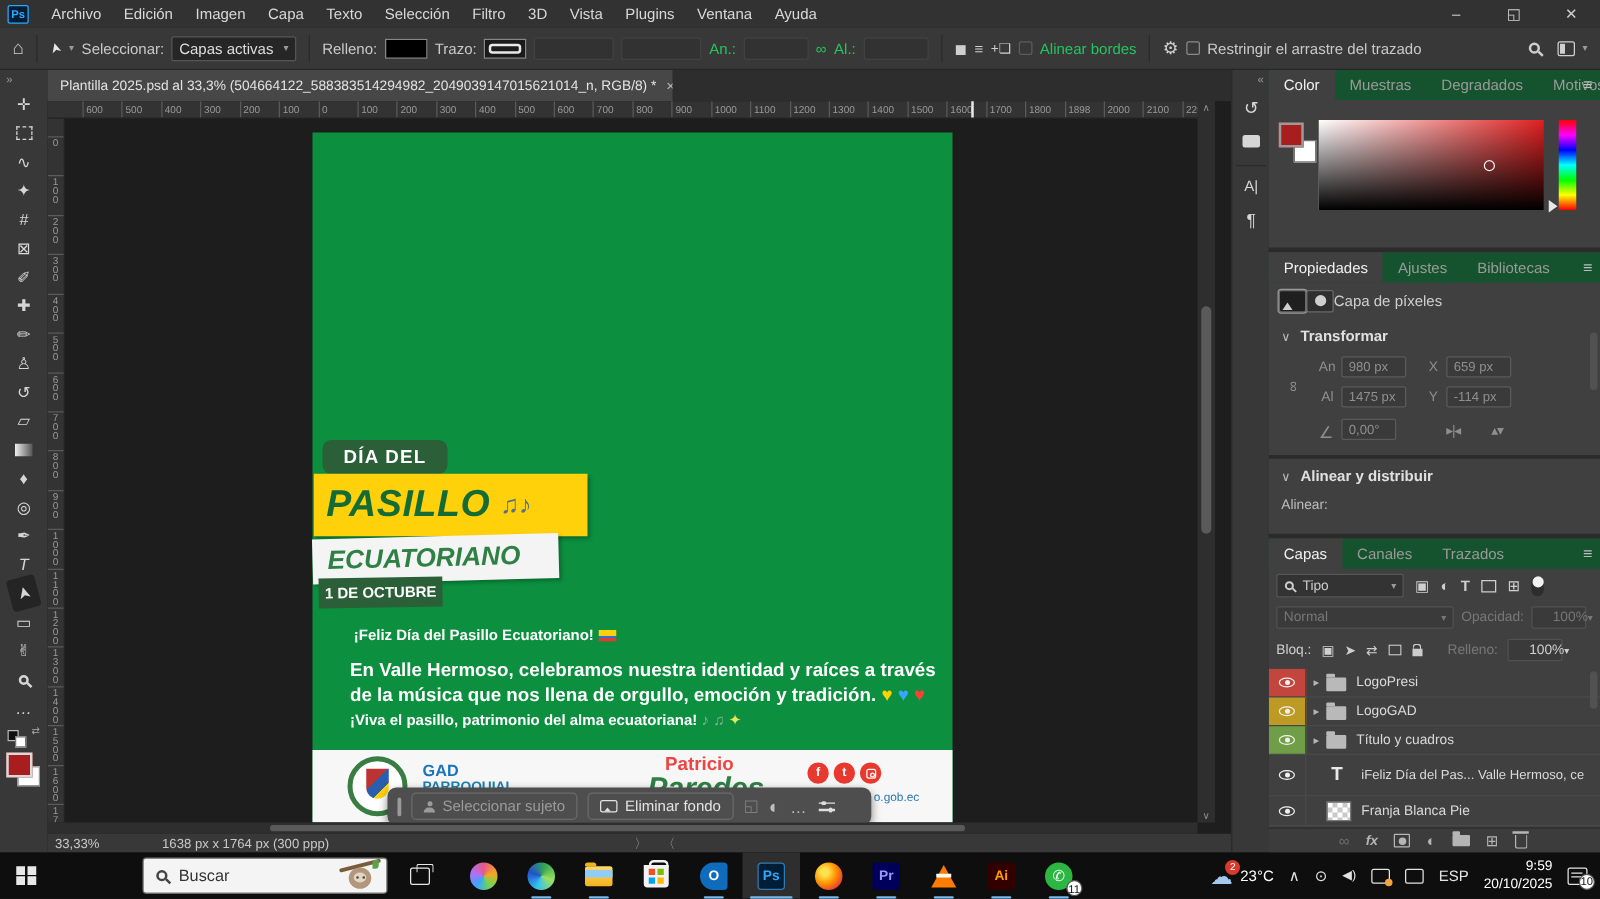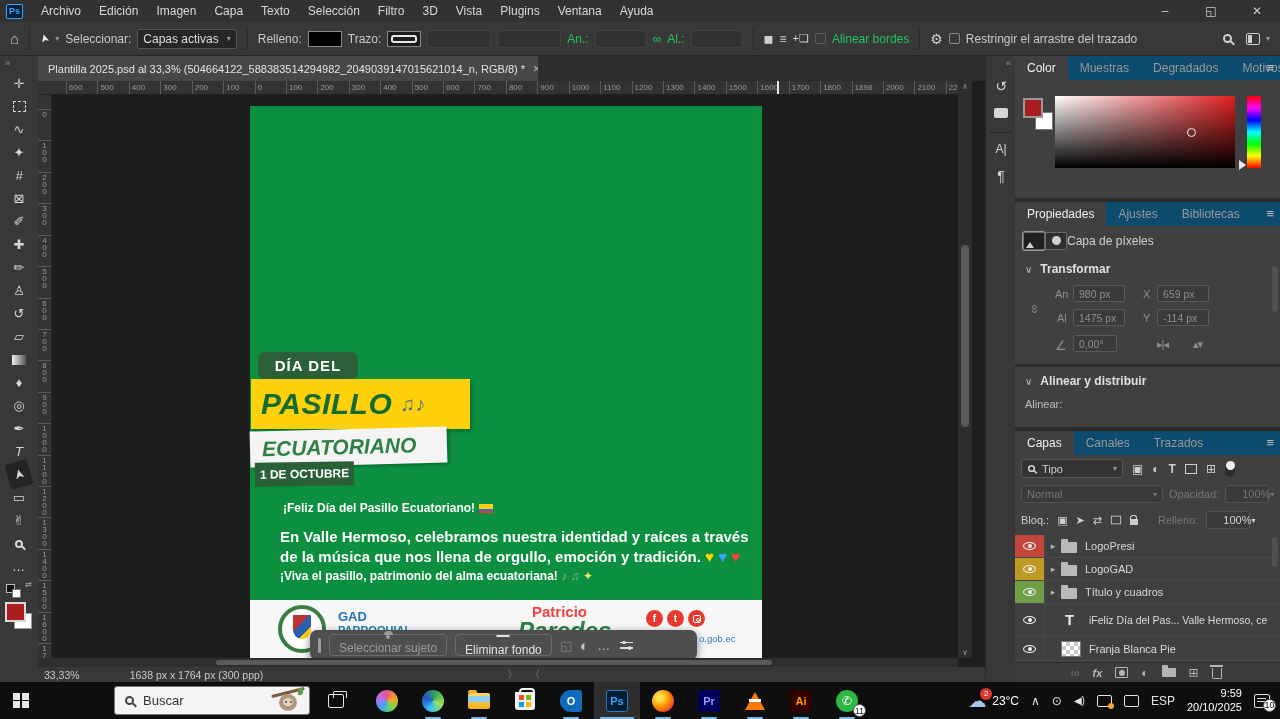--- a/index.html
+++ b/index.html
@@ -101,21 +101,21 @@
   .soc { width:17px; height:17px; border-radius:50%; background:#e8392e; color:#fff; font-size:10px; font-weight:bold;
     display:flex; align-items:center; justify-content:center; }
   .soc .insta { width:8px; height:8px; border:1.5px solid #fff; border-radius:2px; position:relative; }
   .soc .insta::after { content:""; position:absolute; left:2px; top:2px; width:2px; height:2px; border:1px solid #fff; border-radius:50%; }
   .weburl { position:absolute; left:449px; top:33px; color:#2a7ab8; font-size:9.5px; }
 
   
   .ctxbar { position:absolute; left:258px; top:535px; width:387px; height:30px; background:#4e4e4e; border-radius:7px;
     box-shadow:0 3px 8px rgba(0,0,0,.5); display:flex; align-items:center; padding:0 8px; gap:8px; color:#e3e3e3; font-size:12px; }
   .grip { width:3px; height:15px; background:#9a9a9a; border-radius:2px; }
-  .ctx-btn { height:22px; border:1px solid #6b6b6b; border-radius:4px; display:flex; align-items:center; gap:6px; padding:0 9px;flex-direction:column; }
+  .ctx-btn { height:22px; border:1px solid #6b6b6b; border-radius:4px; display:flex; align-items:center; gap:6px; padding:0 9px; }
   .ctx-btn.dis { color:#9b9b9b; }
   .ico-person { width:9px; height:9px; position:relative; }
   .ico-person::before { content:""; position:absolute; left:2.5px; top:0; width:4px; height:4px; border-radius:50%; background:#9b9b9b; }
   .ico-person::after { content:""; position:absolute; left:0; bottom:0; width:9px; height:4px; border-radius:4px 4px 0 0; background:#9b9b9b; }
   .ico-img { width:14px; height:10px; border:1px solid #e3e3e3; border-radius:2px; position:relative; overflow:hidden; }
   .ico-img::after { content:""; position:absolute; left:1px; bottom:-2px; border:4px solid transparent; border-bottom:5px solid #e3e3e3; }
   .ctx-ico { color:#bfbfbf; font-size:13px; }
   .ctx-ico.dim { color:#7d7d7d; }
   .ico-sliders { width:13px; height:11px; position:relative; }
   .ico-sliders::before, .ico-sliders::after { content:""; position:absolute; left:0; width:13px; height:1.6px; background:#dedede; }
@@ -138,21 +138,21 @@
   .pstrip { position:absolute; left:985px; top:56px; width:30px; height:626px; background:#383838; border-left:1px solid #2a2a2a;
     color:#d6d6d6; }
   .pstrip .cl { position:absolute; right:4px; top:2px; font-size:9px; color:#9a9a9a; }
   .pstrip .ic { position:absolute; left:0; width:30px; text-align:center; font-size:14px; }
   .bubble { position:absolute; left:8px; width:14px; height:10px; background:#d6d6d6; border-radius:2px; }
   .bubble::after { content:""; position:absolute; bottom:-3px; left:3px; border:3px solid transparent; border-top-color:#d6d6d6; }
   .pstrip .div { position:absolute; left:3px; width:24px; height:1px; background:#2a2a2a; }
 
   
   .dock { position:absolute; left:1015px; top:56px; width:265px; height:626px; background:#404040; }
-  .tabs { height:24px; background:#0c4a6e; display:flex; font-size:12px; color:#9a9a9a; align-items:stretch; position:relative; }
+  .tabs { height:24px; background:#14532d; display:flex; font-size:12px; color:#9a9a9a; align-items:stretch; position:relative; }
   .tabs .tab { padding:0 12px; display:flex; align-items:center; }
   .tabs .tab.active { background:#404040; color:#f0f0f0; }
   .tabs .hamb { position:absolute; right:6px; top:4px; color:#bdbdbd; font-size:13px; }
   .panel { position:absolute; left:0; width:265px; background:#404040; }
   .p-color { top:0; height:142px; }
   .p-props { top:146px; height:225px; }
   .p-layers { top:375px; height:251px; }
   .pgap { position:absolute; left:0; width:265px; height:4px; background:#2b2b2b; }
 
   

